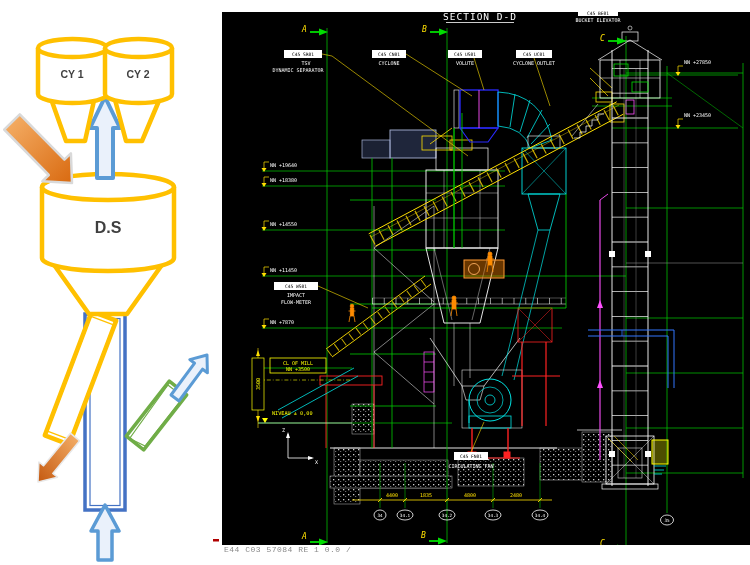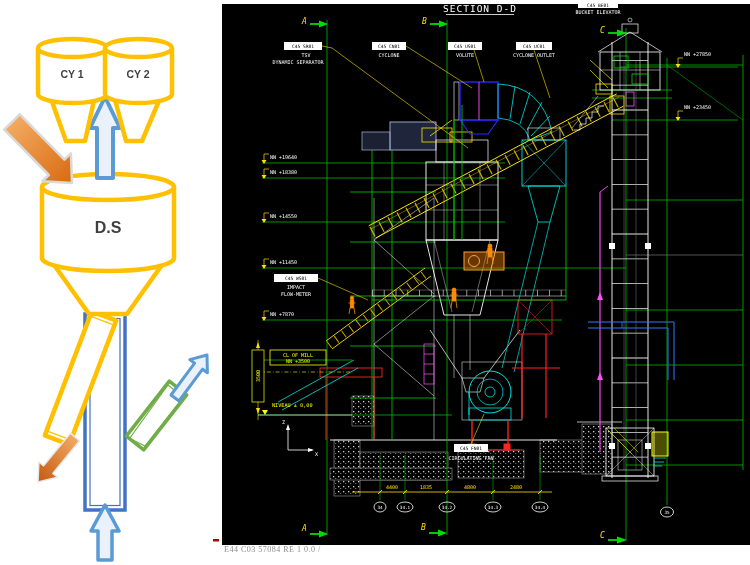--- a/index.html
+++ b/index.html
@@ -1,21 +1,21 @@
 <!DOCTYPE html>
 <html><head>
 <meta charset="utf-8">
 <style>
   html,body{margin:0;padding:0;background:#ffffff;}
   .stage{position:relative;width:750px;height:565px;background:#ffffff;overflow:hidden;
          font-family:"Liberation Sans",sans-serif;}
   .schematic{position:absolute;left:0;top:0;width:222px;height:565px;}
-  .cadwrap{position:absolute;left:222px;top:0;width:528px;height:545px;}
+  .cadwrap{position:absolute;left:222px;top:8px;width:528px;height:545px;}
   .cadfoot{position:absolute;left:222px;top:545px;width:528px;height:20px;background:#fff;}
-  .cadfoot span{display:block;height:7px;overflow:hidden;font-family:Liberation Serif, serif;
+  .cadfoot span{display:block;height:7px;overflow:hidden;font-family:Liberation Mono, monospace;
                 font-size:8px;line-height:9px;color:#8a8a8a;padding-left:2px;letter-spacing:.5px;}
   svg text{font-family:"DejaVu Sans Mono",monospace;}
   .schematic svg text{font-family:"Liberation Sans",sans-serif;font-weight:bold;fill:#3F3F3F;}
 </style>
 </head>
 <body>
 
 <div class="stage">
 
   <div class="schematic">

